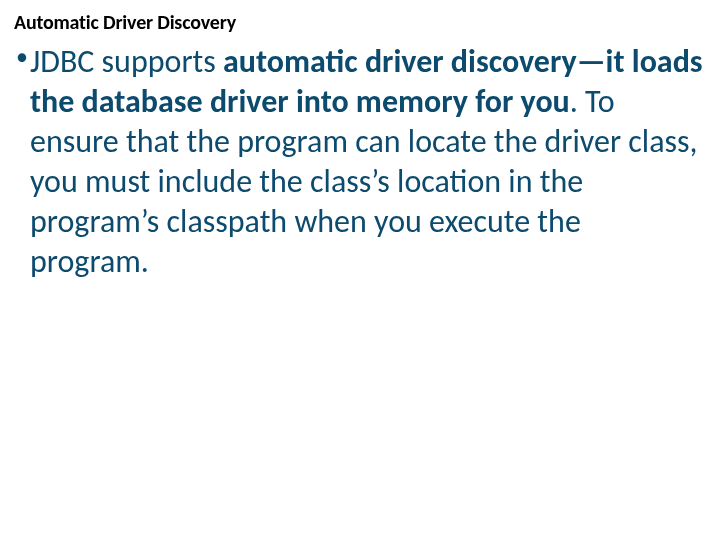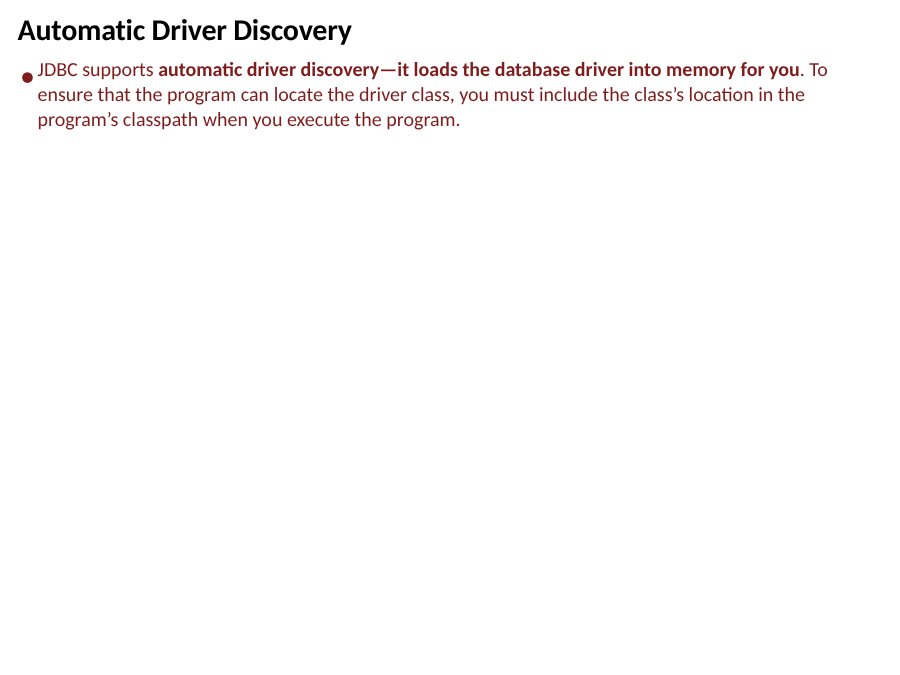--- a/index.html
+++ b/index.html
@@ -6,35 +6,35 @@
   body {
     width: 720px;
     height: 540px;
     background: #ffffff;
     font-family: Calibri, "Segoe UI", Arial, sans-serif;
     color: #000000;
     padding: 10px 14px;
     overflow: hidden;
   }
   .title {
-    font-size: 24px;
+    font-size: 20px;
     font-weight: 700;
     margin-bottom: 8px;
     letter-spacing: -0.2px;
   }
   .bullet-list {
     list-style: none;
     padding-left: 0;
   }
   .bullet-item {
     position: relative;
     padding-left: 16px;
-    font-size: 16px;
+    font-size: 32px;
     line-height: 1.25;
-    color: #7f1d1d;
+    color: #0c4a6e;
   }
   .bullet-item::before {
     content: "•";
     position: absolute;
     left: 2px;
     top: 0;
     font-size: 24px;
   }
   .bold { font-weight: 700; }
 </style>

